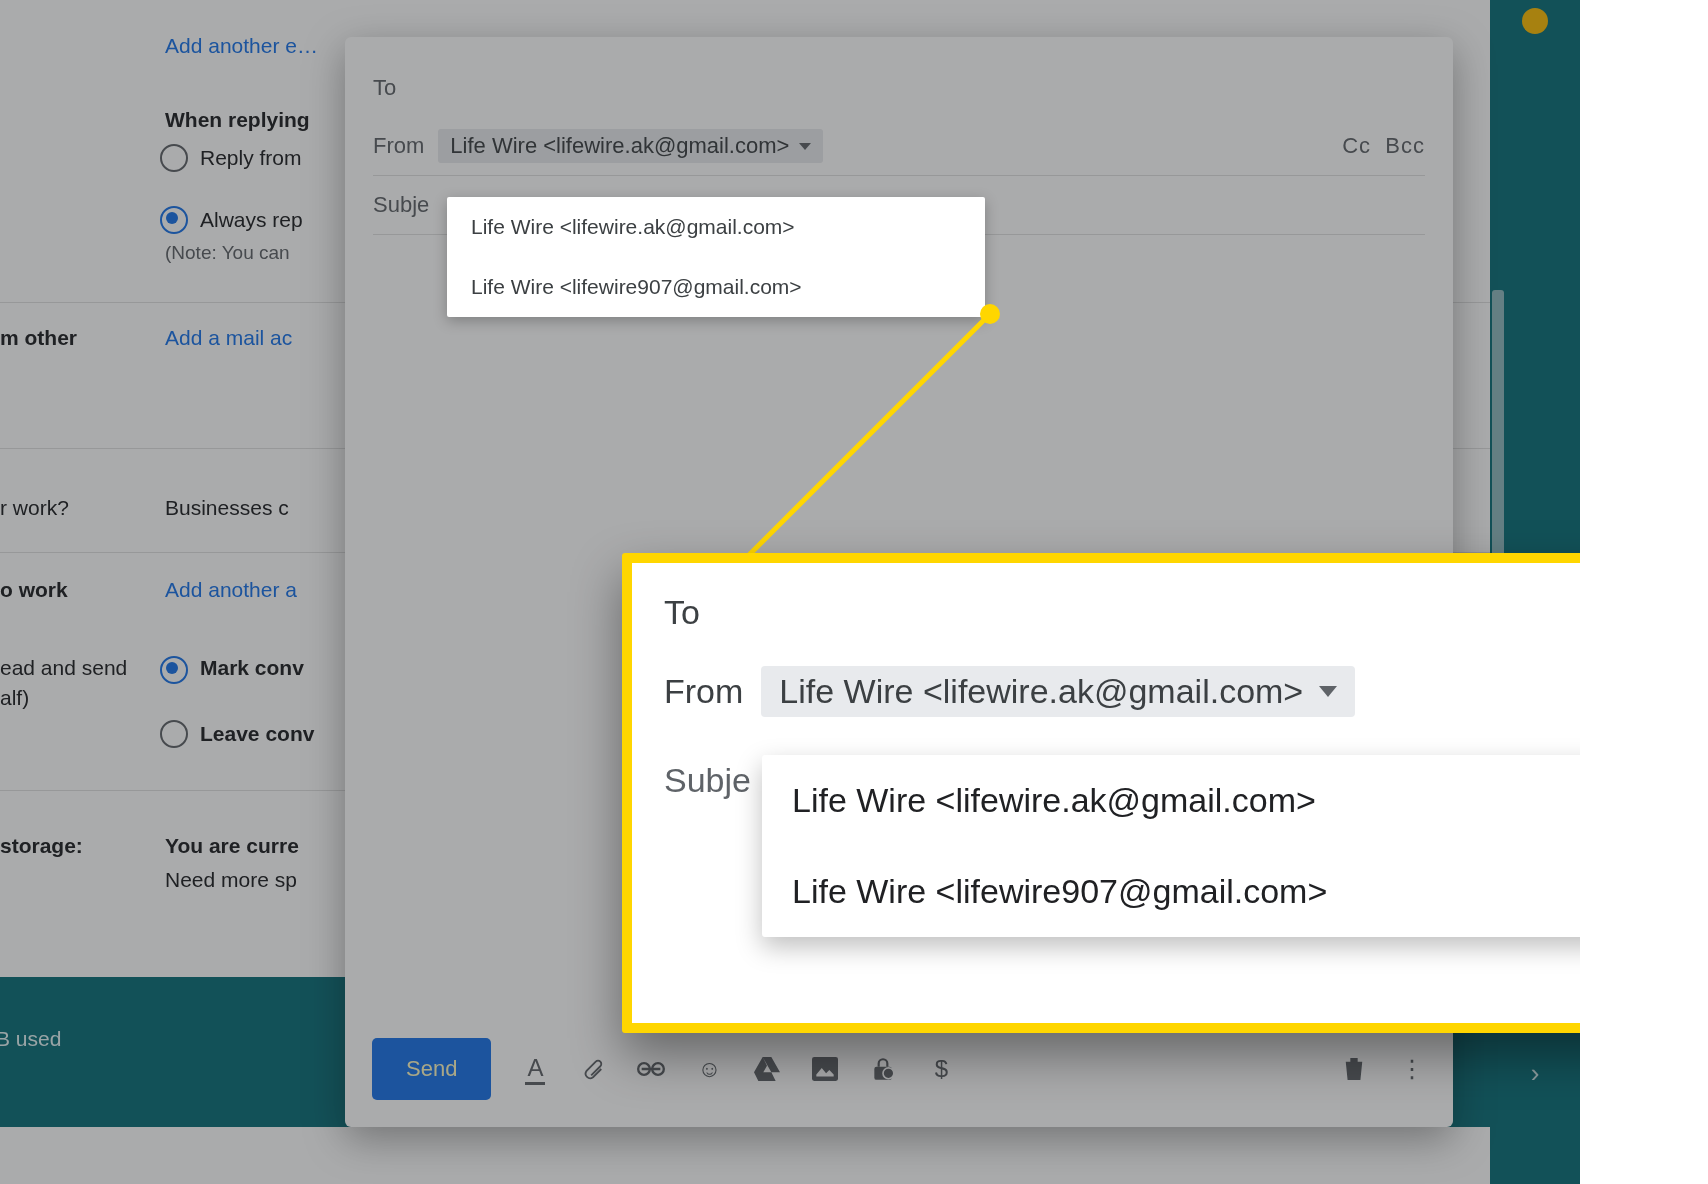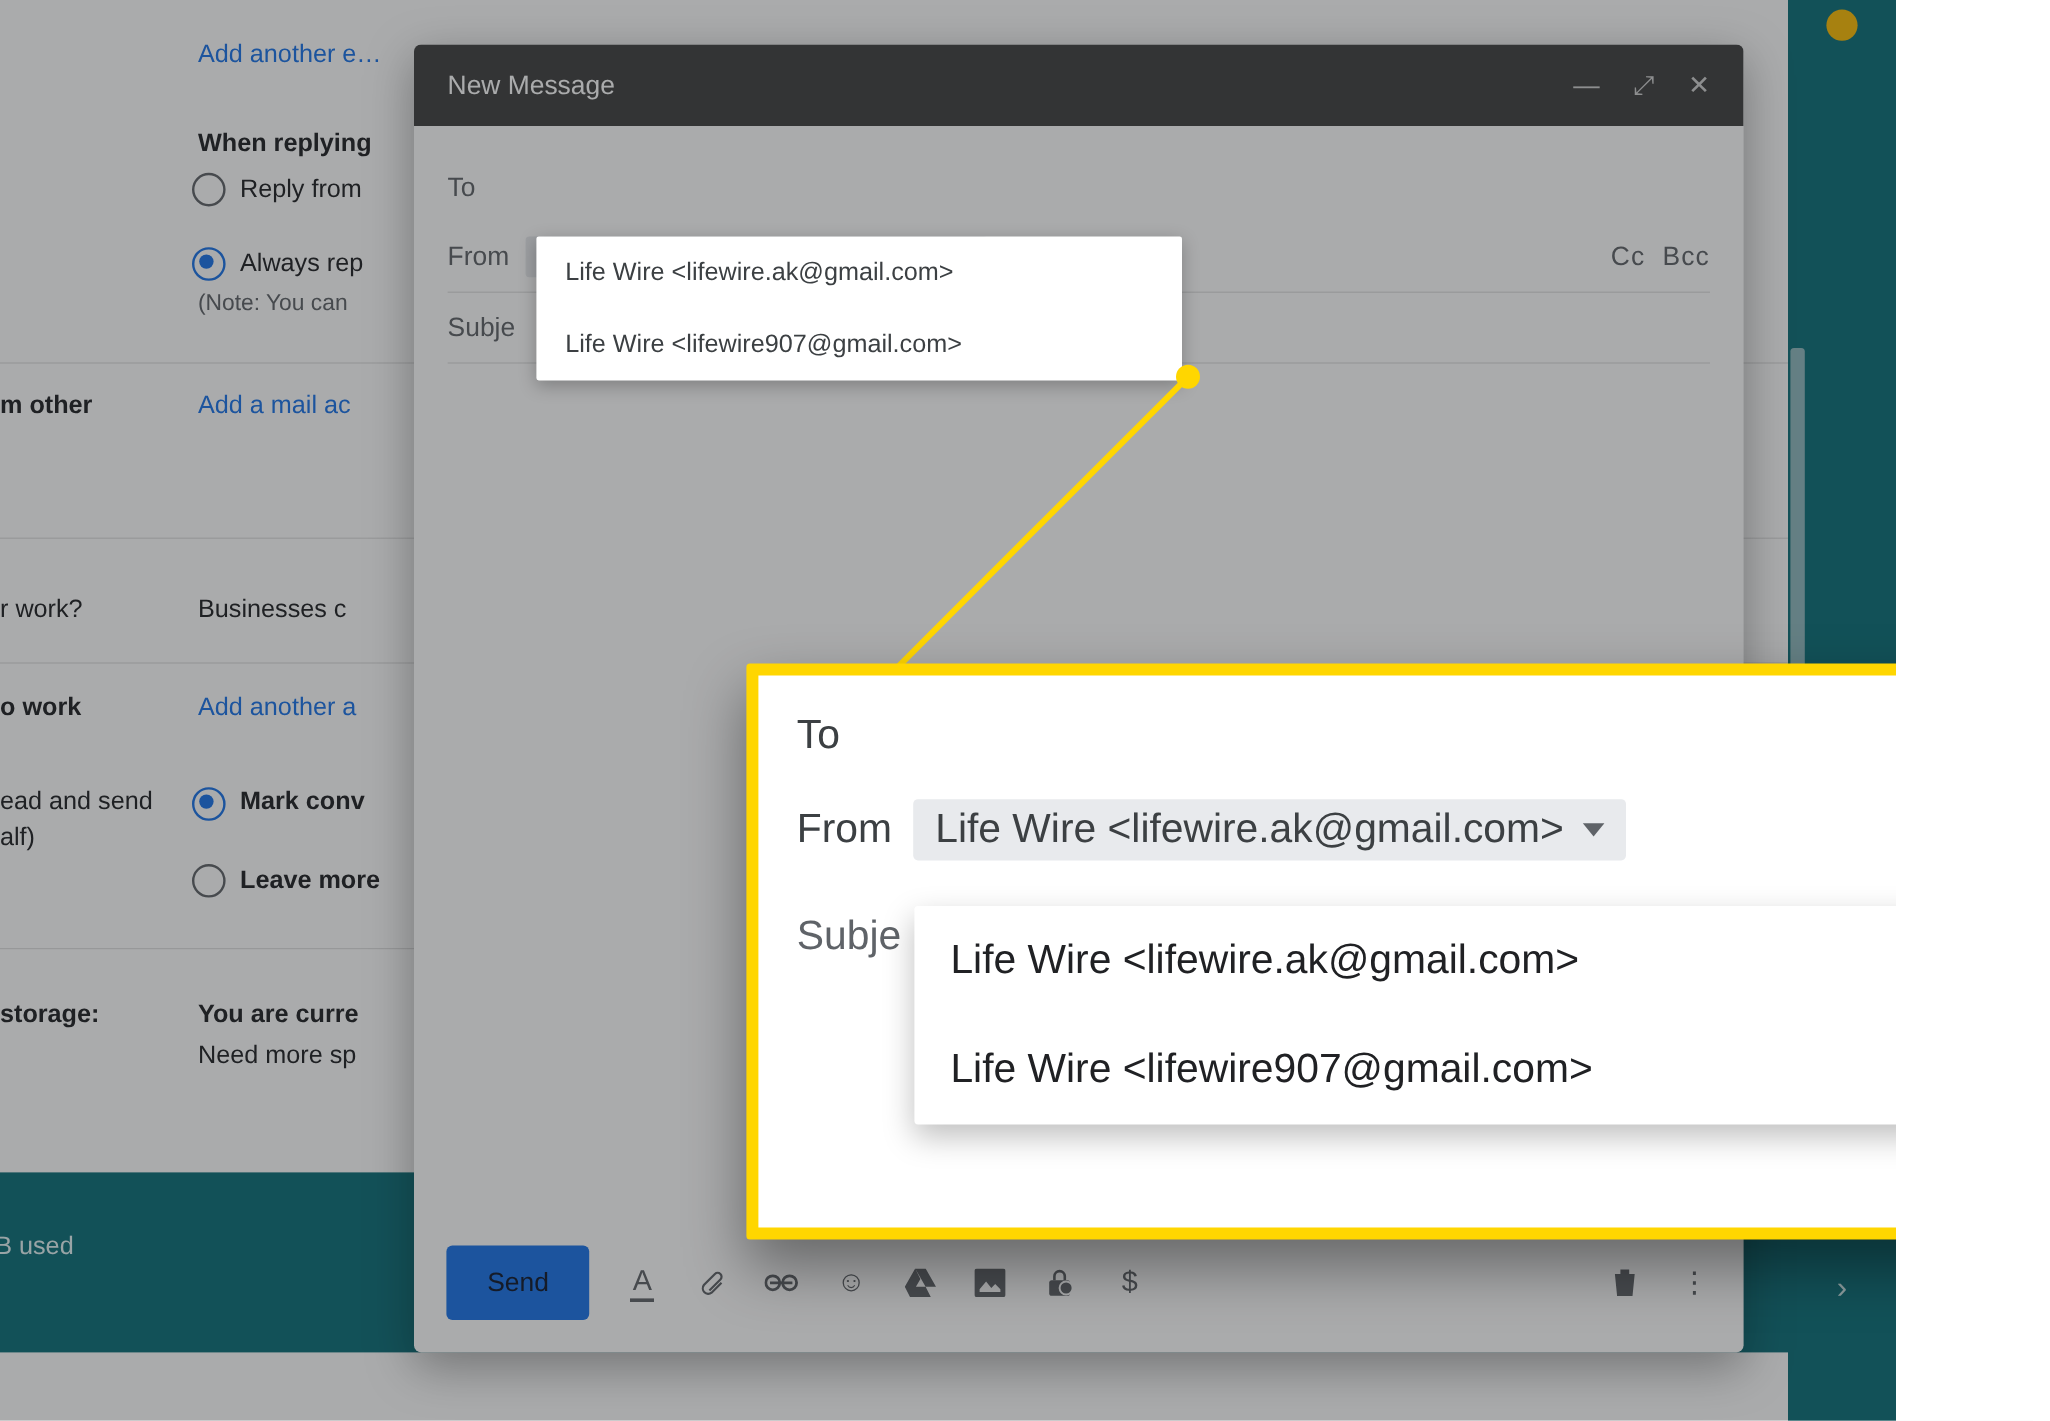--- a/index.html
+++ b/index.html
@@ -30,21 +30,21 @@
 .compose-row{display:flex;align-items:center;height:58px;position:relative}
 .compose-row.border{border-bottom:1px solid #e0e0e0}
 .from-pill{background:#e8eaed;padding:4px 12px;border-radius:3px;color:#3c4043;display:flex;align-items:center;gap:10px}
 .from-pill .caret-down{width:0;height:0;border-left:6px solid transparent;border-right:6px solid transparent;border-top:7px solid #5f6368}
 .ccbcc{position:absolute;right:0;color:#5f6368;letter-spacing:1px}
 .from-dropdown{position:absolute;left:102px;top:160px;width:538px;background:#fff;box-shadow:0 4px 14px rgba(0,0,0,.25);border-radius:2px;z-index:5}
 .from-dropdown .opt{padding:18px 24px;font-size:21px;color:#3c4043;cursor:pointer}
 
 
 .compose-toolbar{position:absolute;left:27px;right:27px;bottom:27px;height:62px;display:flex;align-items:center;gap:30px}
-.send-btn{background:#1a73e8;color:#0f172a;font-size:22px;font-weight:500;border:none;border-radius:5px;padding:18px 34px;cursor:pointer}
+.send-btn{background:#1a73e8;color:#fef9c3;font-size:22px;font-weight:500;border:none;border-radius:5px;padding:18px 34px;cursor:pointer}
 .tb-icon{width:28px;height:28px;color:#5f6368;display:flex;align-items:center;justify-content:center;font-size:24px}
 .tb-right{margin-left:auto;display:flex;gap:30px}
 
 
 .scrim{position:absolute;inset:0;background:rgba(32,33,36,.38);pointer-events:none}
 
 
 .callout{position:absolute;left:622px;top:553px;width:1068px;height:460px;background:#fff;border:10px solid #ffd600;box-shadow:0 22px 50px rgba(0,0,0,.4);border-radius:3px;z-index:50}
 .callout-inner{padding:22px 32px;font-size:34px;color:#3c4043}
 .callout .to-line{margin:8px 0 34px 0}
@@ -90,49 +90,41 @@
     <a class="like" style="position:absolute;left:165px;top:578px">Add another a</a>
 
     <div style="position:absolute;left:0;top:656px">ead and send</div>
     <div style="position:absolute;left:0;top:686px">alf)</div>
     <div style="position:absolute;left:160px;top:656px;display:flex;">
       <span class="radio on"></span>
       <span style="font-weight:700">Mark conv</span>
     </div>
     <div style="position:absolute;left:160px;top:720px;display:flex;align-items:center">
       <span class="radio"></span>
-      <span style="font-weight:700">Leave more</span>
+      <span style="font-weight:700">Leave conv</span>
     </div>
 
     <hr class="sep" style="top:790px">
     <div style="position:absolute;left:0;top:834px;font-weight:700">storage:</div>
     <div style="position:absolute;left:165px;top:834px;font-weight:700">You are curre</div>
     <div style="position:absolute;left:165px;top:868px">Need more sp</div>
 
     <div class="storage-bar">
       <div style="position:absolute;left:366px;top:50px;color:#e4f4f5;font-size:21px">B used</div>
     </div>
   </div>
 
   <div class="right-rail">
     <div class="rail-dot"></div>
     <div class="rail-plus">＋</div>
     <div class="mini-scroll"></div>
     <div class="rail-chevron">›</div>
   </div>
 
   <div class="compose">
-    <div class="compose-titlebar">
-      <span>New Message</span>
-      <div class="win-icons">
-        <span>—</span>
-        <span>⤢</span>
-        <span>✕</span>
-      </div>
-    </div>
 
     <div class="compose-body">
       <div class="compose-row">
         <span>To</span>
       </div>
       <div class="compose-row border">
         <span style="margin-right:14px">From</span>
         <span class="from-pill">
           <span>Life Wire &lt;lifewire.ak@gmail.com&gt;</span>
           <span class="caret-down"></span>

